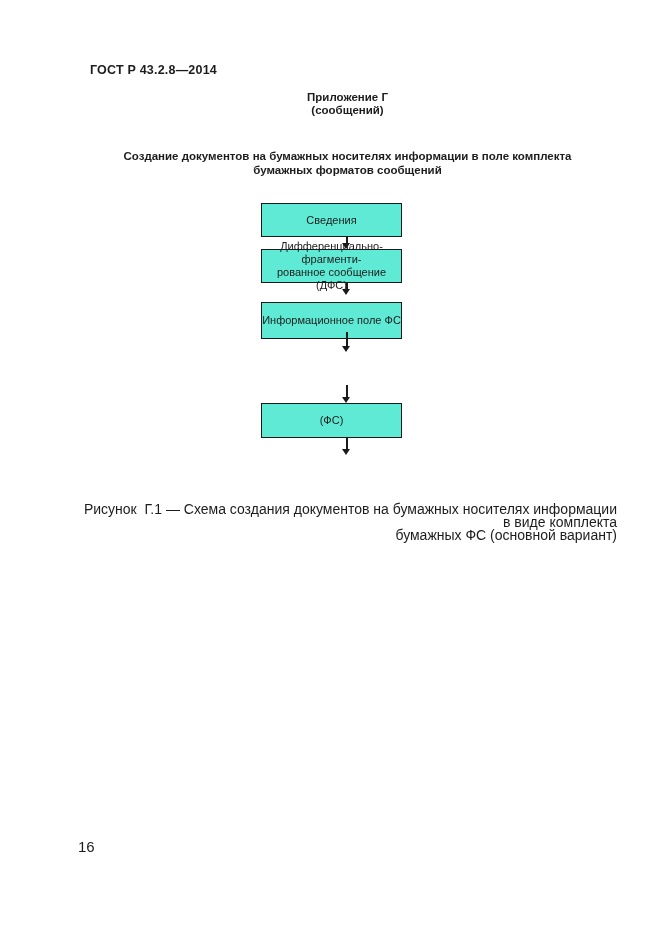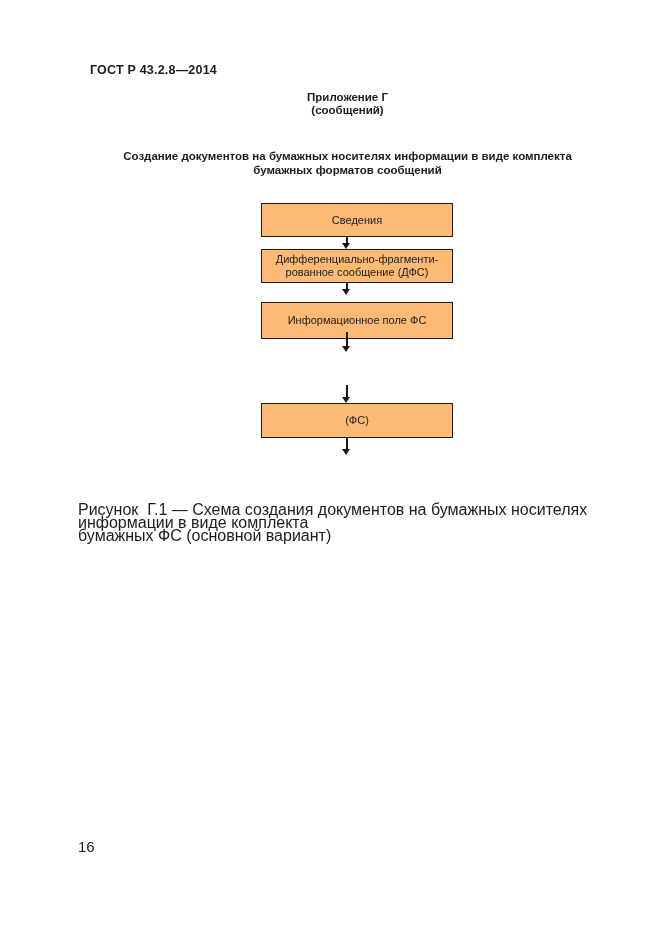--- a/index.html
+++ b/index.html
@@ -51,24 +51,24 @@
   .flowchart {
     position: absolute;
     left: 0;
     top: 0;
     width: 661px;
     height: 500px;
   }
   .node {
     position: absolute;
     left: 261px;
-    width: 192px;
+    width: 141px;
     box-sizing: border-box;
     border: 1px solid #1a1a1a;
-    background: #fdba74;
+    background: #5eead4;
     display: flex;
     align-items: center;
     justify-content: center;
     text-align: center;
     font-size: 11px;
     line-height: 13px;
   }
   .node-label { white-space: pre-wrap; }
   .n1 { top: 203px; height: 34px; }
   .n2 { top: 249px; height: 34px; }
@@ -102,43 +102,43 @@
   .a1 { top: 237px; height: 12px; }
   .a2 { top: 283px; height: 12px; }
   .a3 { top: 332px; height: 20px; }
   .a4 { top: 385px; height: 18px; }
   .a5 { top: 438px; height: 17px; }
   .figure-caption {
     position: absolute;
     left: 78px;
     top: 503px;
     width: 539px;
-    text-align: left;
-    font-size: 16px;
+    text-align: right;
+    font-size: 14px;
     line-height: 13px;
     white-space: pre-wrap;
   }
   .page-number {
     position: absolute;
     left: 78px;
     top: 838px;
     font-size: 15px;
   }
 </style>
 </head>
 <body>
 
 <div class="page">
 
   <div class="doc-code">ГОСТ Р 43.2.8—2014</div>
 
   <div class="appendix">Приложение Г
 (сообщений)</div>
 
-  <div class="section-title">Создание документов на бумажных носителях информации в виде комплекта
+  <div class="section-title">Создание документов на бумажных носителях информации в поле комплекта
 бумажных форматов сообщений</div>
 
   <div class="flowchart">
 
     <div class="node n1">
       <span class="node-label">Сведения</span>
     </div>
 
     <div class="arrow a1">
       <span class="shaft"></span>

